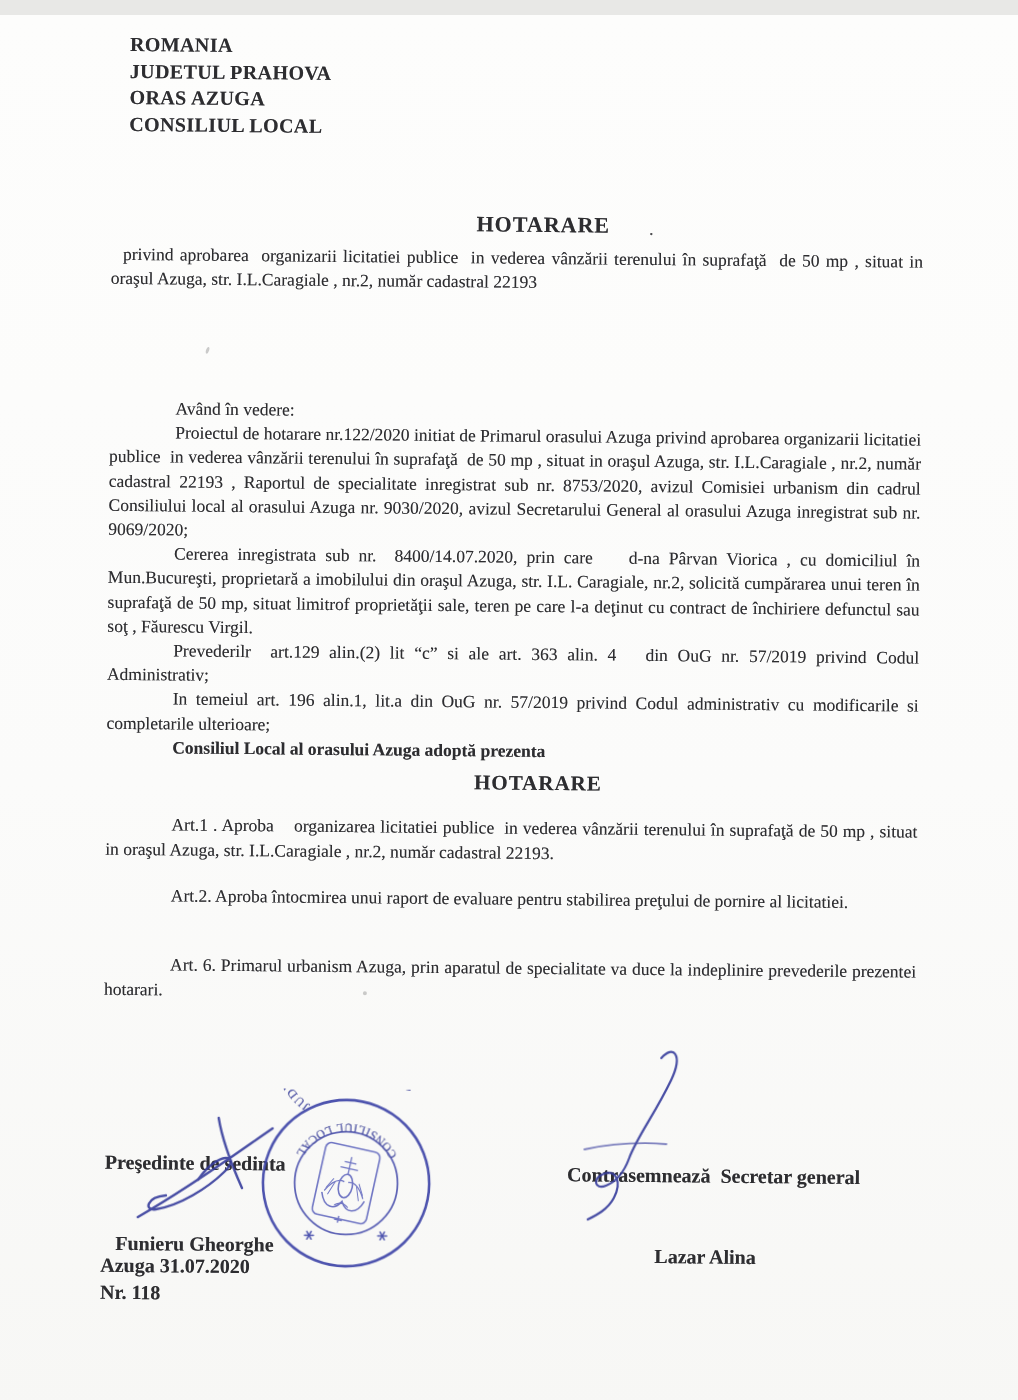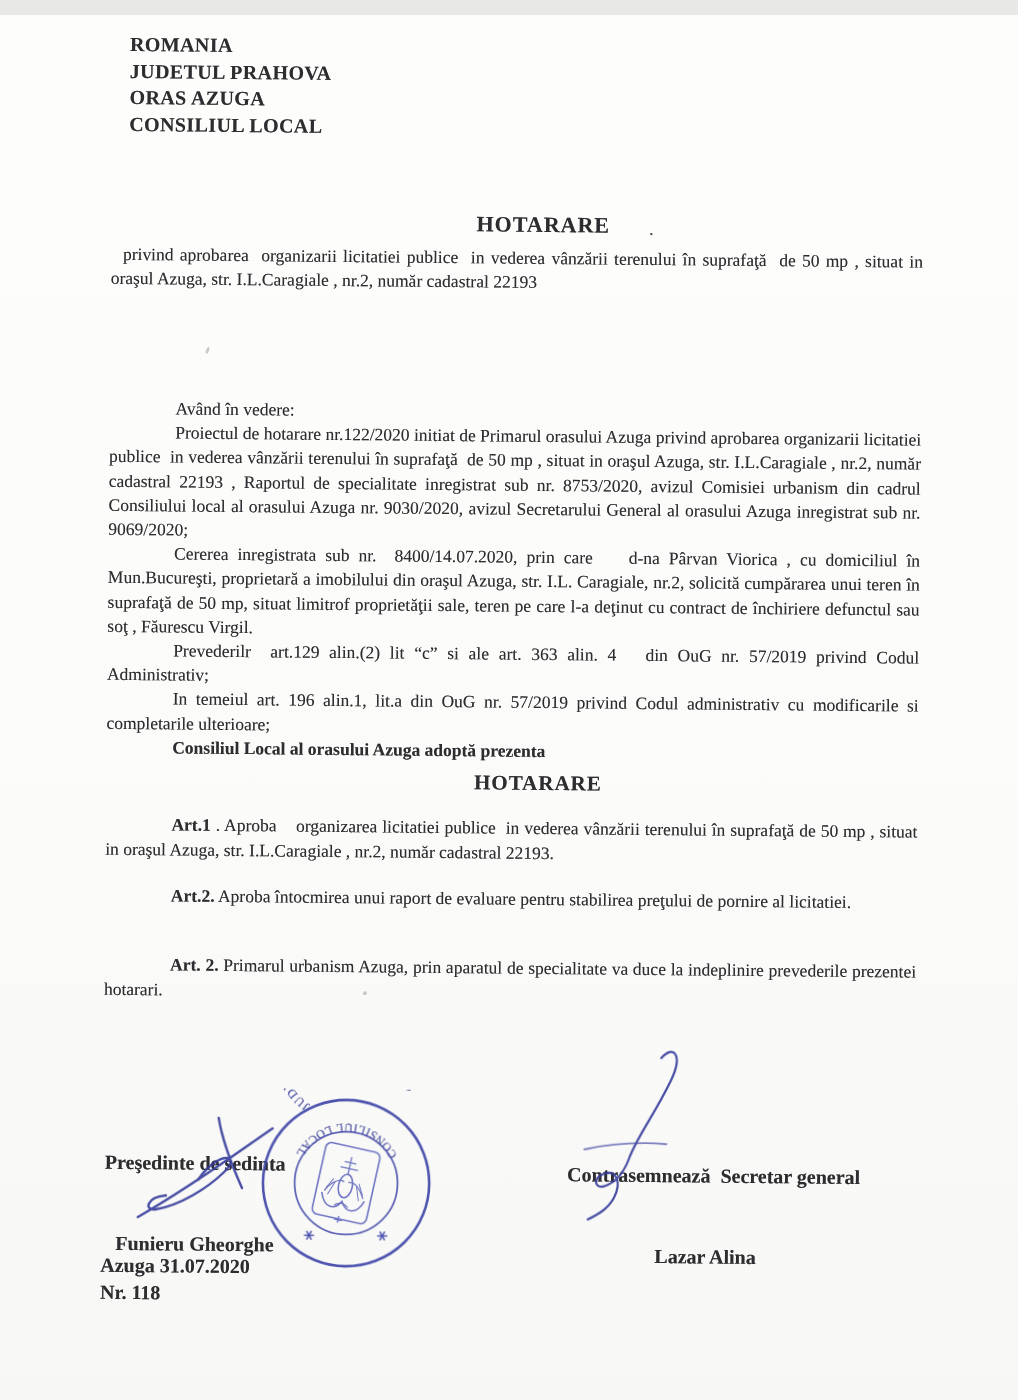--- a/index.html
+++ b/index.html
@@ -22,21 +22,21 @@
 
   .subtitle{position:absolute;left:113px;top:227px;width:812px;font-size:17.5px;line-height:24.3px;text-align:justify;text-indent:12px;white-space:pre-wrap;}
 
   .preamble{position:absolute;left:113px;top:381px;width:812px;font-size:17.5px;line-height:24.2px;text-align:justify;}
   .preamble p{margin:0;text-indent:66px;white-space:pre-wrap;}
   .adoption{font-weight:bold;}
 
   .enacting-title{position:absolute;left:72px;top:752px;width:946px;text-align:center;font-size:21px;font-weight:bold;letter-spacing:1px;}
 
   .article{position:absolute;left:113px;width:812px;font-size:17.5px;line-height:24.6px;text-align:justify;text-indent:66px;white-space:pre-wrap;margin:0;}
-  .article .lbl{font-weight:bold;}
+  .article .lbl{font-weight:normal;}
   #art1{top:797px;}
   #art2{top:868px;}
   #art3{top:937px;}
 
   .sign-left{position:absolute;left:108px;top:1080px;width:196px;text-align:center;font-size:20px;font-weight:bold;line-height:27px;white-space:pre;}
   .sign-right{position:absolute;left:578px;top:1088px;font-size:20px;font-weight:bold;line-height:27px;white-space:pre;}
   .sign-right .name{margin-left:88px;}
 
   .footer{position:absolute;left:112px;top:1237px;font-size:20px;font-weight:bold;line-height:27px;}
 
@@ -76,21 +76,21 @@
       <p>Cererea inregistrata sub nr.  8400/14.07.2020, prin care    d-na Pârvan Viorica , cu domiciliul în Mun.Bucureşti, proprietară a imobilului din oraşul Azuga, str. I.L. Caragiale, nr.2, solicită cumpărarea unui teren în suprafaţă de 50 mp, situat limitrof proprietăţii sale, teren pe care l-a deţinut cu contract de închiriere defunctul sau soţ , Făurescu Virgil.</p>
       <p>Prevederilr  art.129 alin.(2) lit “c” si ale art. 363 alin. 4   din OuG nr. 57/2019 privind Codul Administrativ;</p>
       <p>In temeiul art. 196 alin.1, lit.a din OuG nr. 57/2019 privind Codul administrativ cu modificarile si completarile ulterioare;</p>
       <p class="adoption">Consiliul Local al orasului Azuga adoptă prezenta</p>
     </div>
 
     <div class="enacting-title">HOTARARE</div>
 
     <p class="article" id="art1"><span class="lbl">Art.1</span><span> . Aproba    organizarea licitatiei publice  in vederea vânzării terenului în suprafaţă de 50 mp , situat in oraşul Azuga, str. I.L.Caragiale , nr.2, număr cadastral 22193.</span></p>
     <p class="article" id="art2"><span class="lbl">Art.2.</span><span> Aproba întocmirea unui raport de evaluare pentru stabilirea preţului de pornire al licitatiei.</span></p>
-    <p class="article" id="art3"><span class="lbl">Art. 2.</span><span> Primarul urbanism Azuga, prin aparatul de specialitate va duce la indeplinire prevederile prezentei hotarari.</span></p>
+    <p class="article" id="art3"><span class="lbl">Art. 6.</span><span> Primarul urbanism Azuga, prin aparatul de specialitate va duce la indeplinire prevederile prezentei hotarari.</span></p>
 
     <div class="sign-left">
       <div>Preşedinte de sedinta</div>
       <div>Funieru Gheorghe</div>
     </div>
 
     <div class="sign-right">
       <div>Contrasemnează  Secretar general</div>
       <div class="name">Lazar Alina</div>
     </div>

